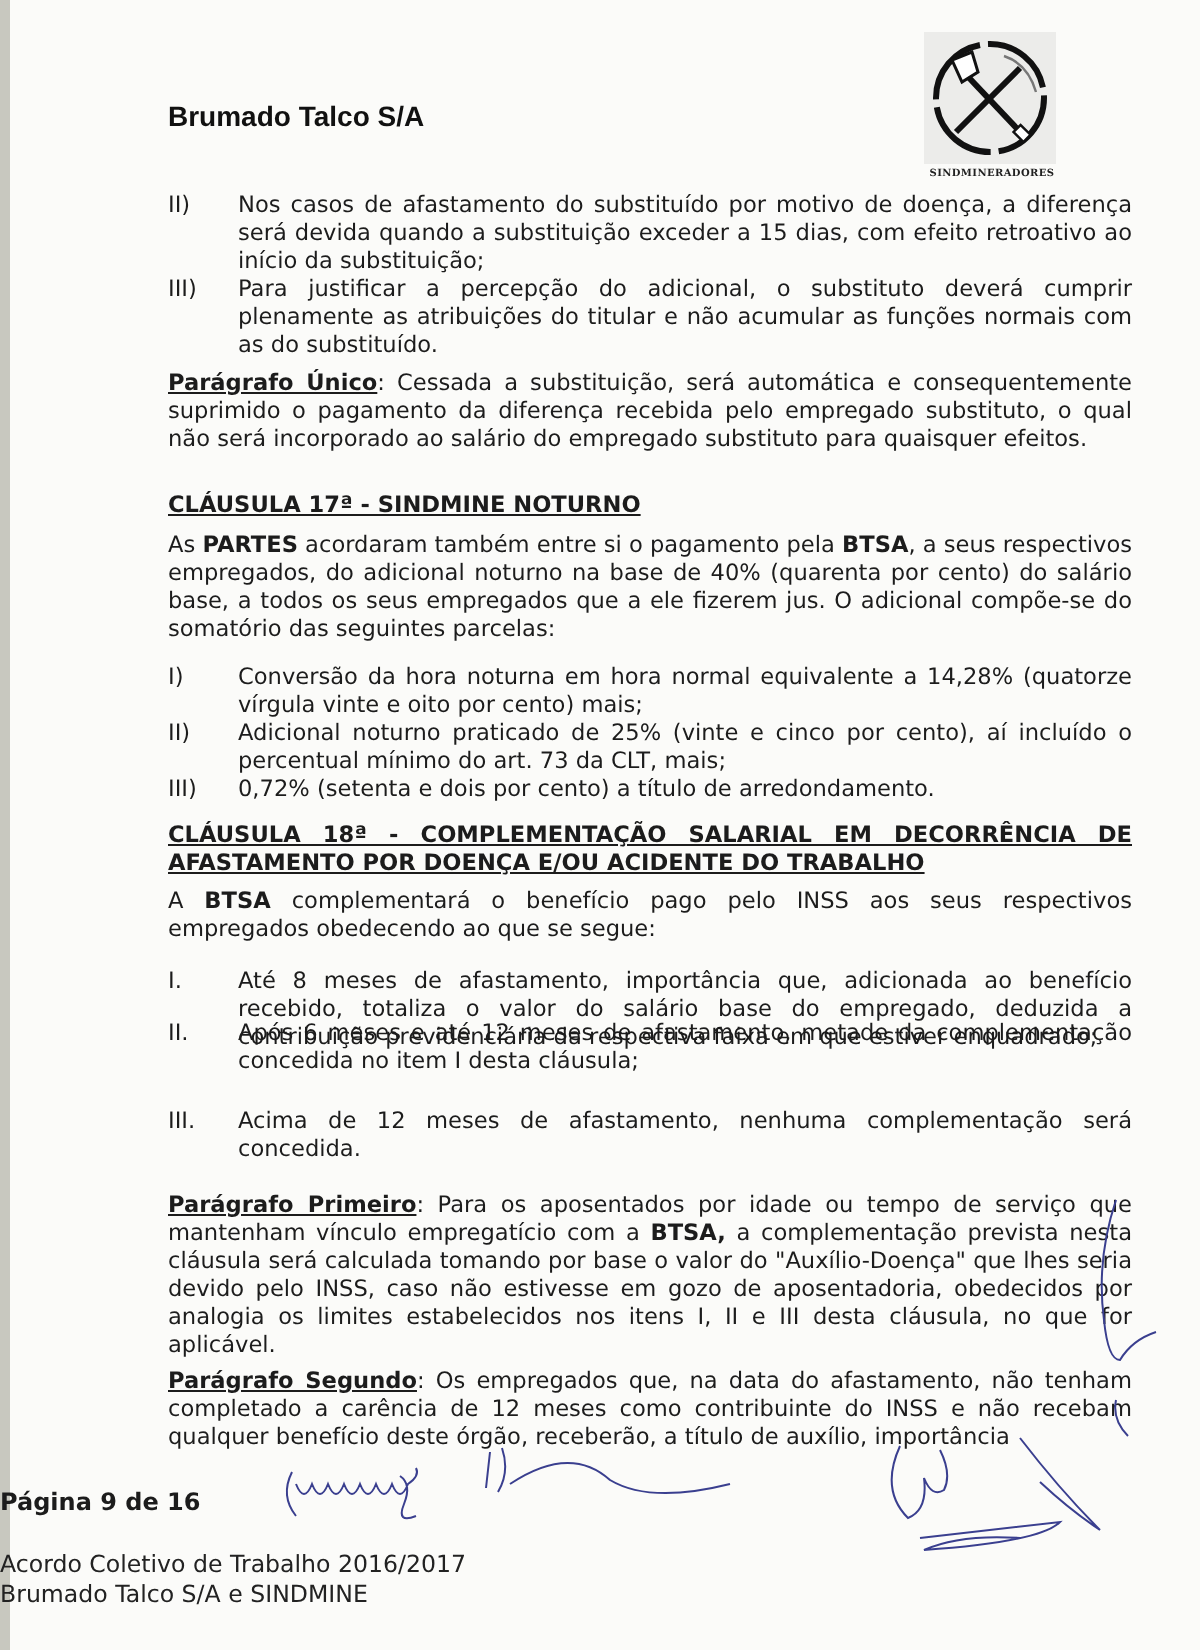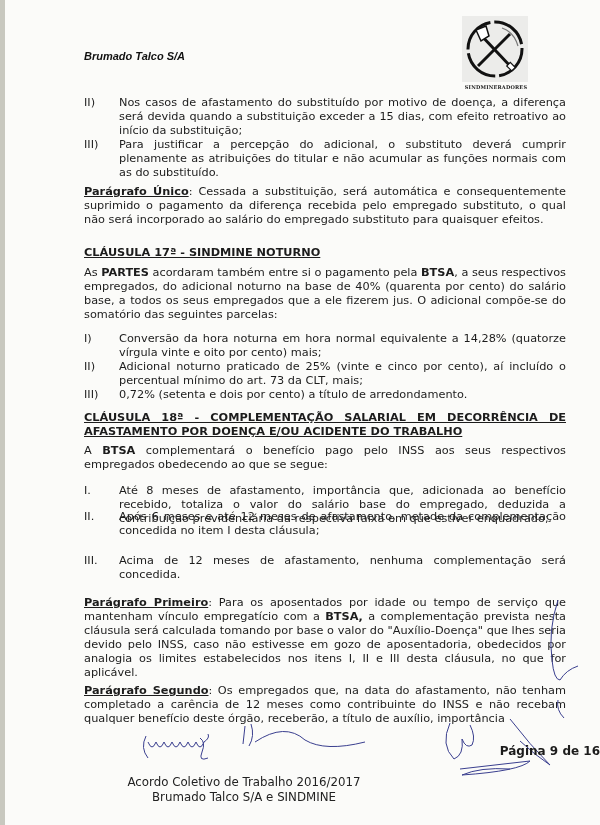--- a/index.html
+++ b/index.html
@@ -1,29 +1,29 @@
 <!DOCTYPE html>
 <html><head>
 <meta charset="utf-8">
 <style>
   html,body{margin:0;padding:0;}
   body{width:600px;height:825px;background:#fbfbf9;position:relative;overflow:hidden;font-family:"DejaVu Sans","Liberation Sans",sans-serif;color:#1c1c1c;}
   .edge{position:absolute;left:0;top:0;width:5px;height:825px;background:#c8c8bf;}
-  .brand{position:absolute;left:84px;top:50px;font-family:"Liberation Sans",sans-serif;font-weight:bold;font-size:11px;color:#111;font-style:italic;}
+  .brand{position:absolute;left:84px;top:50px;font-family:"Liberation Sans",sans-serif;font-weight:bold;font-size:14px;color:#111;}
   .logo{position:absolute;left:462px;top:16px;width:66px;height:78px;}
   .logo-caption{position:absolute;left:458px;top:84px;width:76px;text-align:center;font-family:"DejaVu Serif",serif;font-size:5px;font-weight:bold;letter-spacing:0.2px;color:#222;}
   .txt{position:absolute;left:84px;width:482px;font-size:11.3px;line-height:14px;text-align:justify;}
   .item{position:absolute;left:84px;width:482px;font-size:11.3px;line-height:14px;}
   .item .num{position:absolute;left:0;top:0;}
   .item .body{margin-left:35px;text-align:justify;}
   .head{position:absolute;left:84px;width:482px;font-weight:bold;font-size:11.3px;line-height:14px;text-decoration:underline;}
   .lbl{font-weight:bold;text-decoration:underline;}
   b{font-weight:bold;}
-  .footer-page{position:absolute;left:0;width:600px;top:744px;text-align:right;font-weight:bold;font-size:12px;}
-  .footer-line{position:absolute;left:0;width:488px;text-align:center;font-size:11.8px;color:#222;}
+  .footer-page{position:absolute;left:0;width:600px;top:744px;text-align:left;font-weight:bold;font-size:12px;}
+  .footer-line{position:absolute;left:0;width:488px;font-size:11.8px;color:#222;}
   svg.sig{position:absolute;overflow:visible;}
 </style>
 </head>
 <body>
 
 <div class="edge"></div>
 
 <div class="brand">Brumado Talco S/A</div>
 
 <svg class="logo" viewBox="0 0 66 78">

